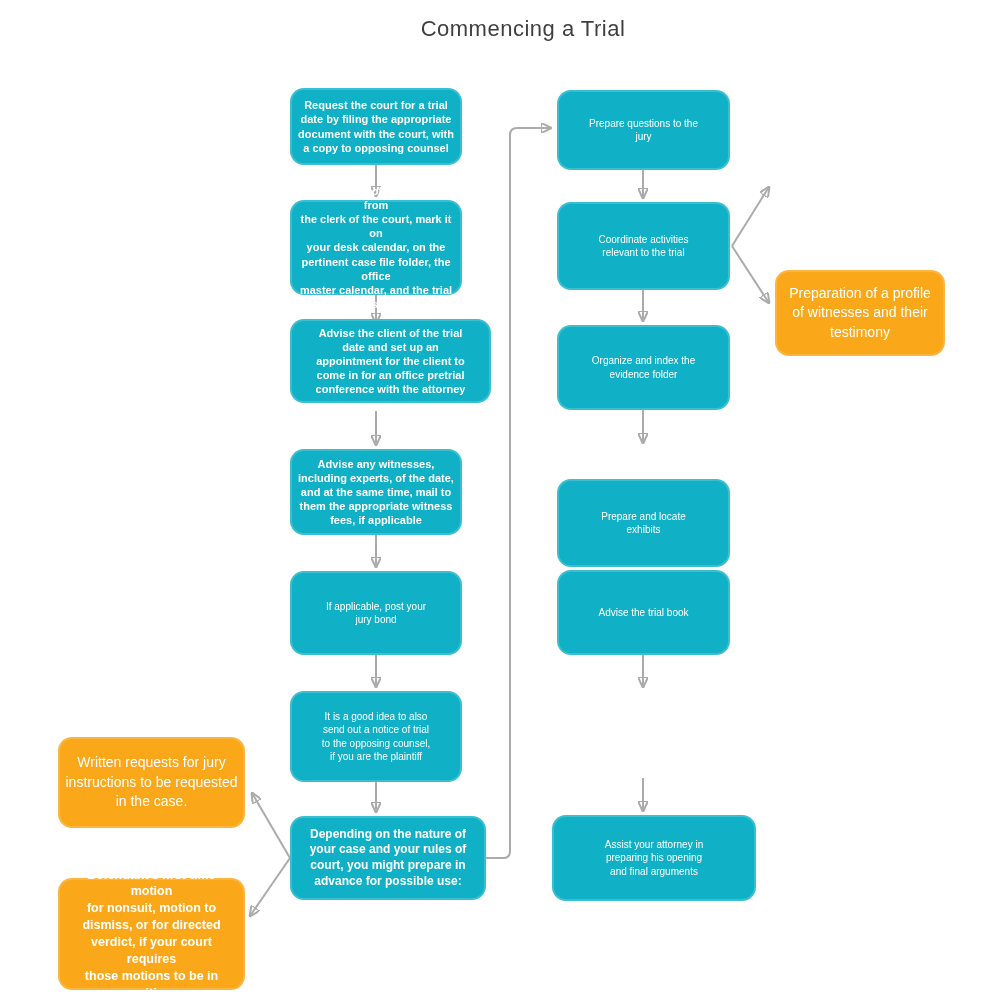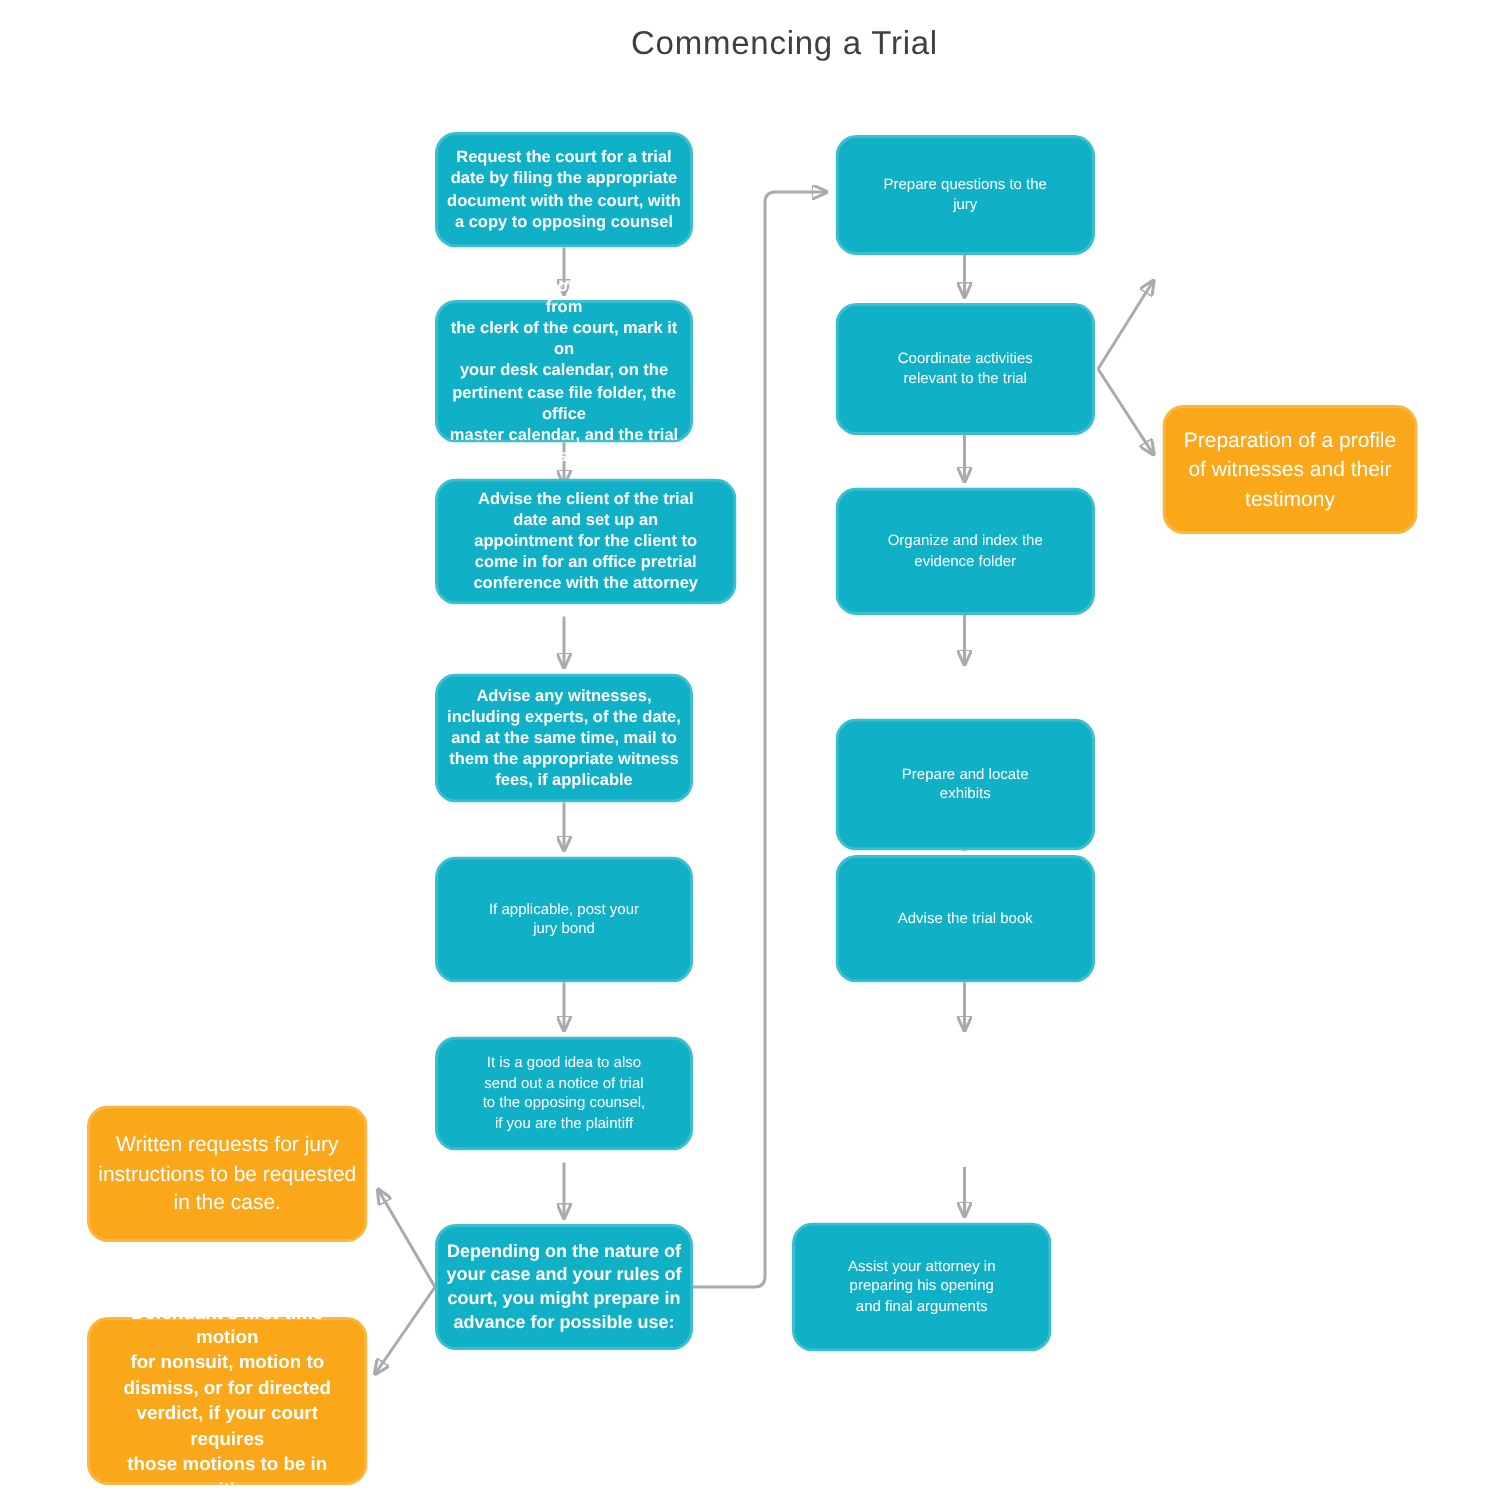--- a/index.html
+++ b/index.html
@@ -131,27 +131,27 @@
     <span class="node-label t-bold">Advise any witnesses,
 including experts, of the date,
 and at the same time, mail to
 them the appropriate witness
 fees, if applicable</span>
   </div>
   <div class="node node-teal" style="left:290px; top:571px; width:172px; height:84px;">
     <span class="node-label t-reg">If applicable, post your
 jury bond</span>
   </div>
-  <div class="node node-teal" style="left:290px; top:691px; width:172px; height:76px;">
+  <div class="node node-teal" style="left:290px; top:691px; width:172px; height:91px;">
     <span class="node-label t-reg">It is a good idea to also
 send out a notice of trial
 to the opposing counsel,
 if you are the plaintiff</span>
   </div>
-  <div class="node node-teal" style="left:290px; top:816px; width:172px; height:84px;">
+  <div class="node node-teal" style="left:290px; top:816px; width:196px; height:84px;">
     <span class="node-label t-bold-lg">Depending on the nature of
 your case and your rules of
 court, you might prepare in
 advance for possible use:</span>
   </div>
 
   <div class="node node-teal" style="left:557px; top:90px; width:173px; height:80px;">
     <span class="node-label t-reg">Prepare questions to the
 jury</span>
   </div>
@@ -163,21 +163,21 @@
     <span class="node-label t-reg">Organize and index the
 evidence folder</span>
   </div>
   <div class="node node-teal" style="left:557px; top:447px; width:173px; height:88px;margin-top:32px;">
     <span class="node-label t-reg">Prepare and locate
 exhibits</span>
   </div>
   <div class="node node-teal" style="left:557px; top:570px; width:173px; height:85px;">
     <span class="node-label t-reg">Advise the trial book</span>
   </div>
-  <div class="node node-teal" style="left:528px; top:815px; width:173px; height:86px;align-items:center;">
+  <div class="node node-teal" style="left:552px; top:815px; width:204px; height:86px;align-items:center;">
     <span class="node-label t-reg">Assist your attorney in
 preparing his opening
 and final arguments</span>
   </div>
 
   <div class="node node-orange" style="left:775px; top:270px; width:170px; height:86px;">
     <span class="node-label t-reg-md">Preparation of a profile
 of witnesses and their
 testimony</span>
   </div>

